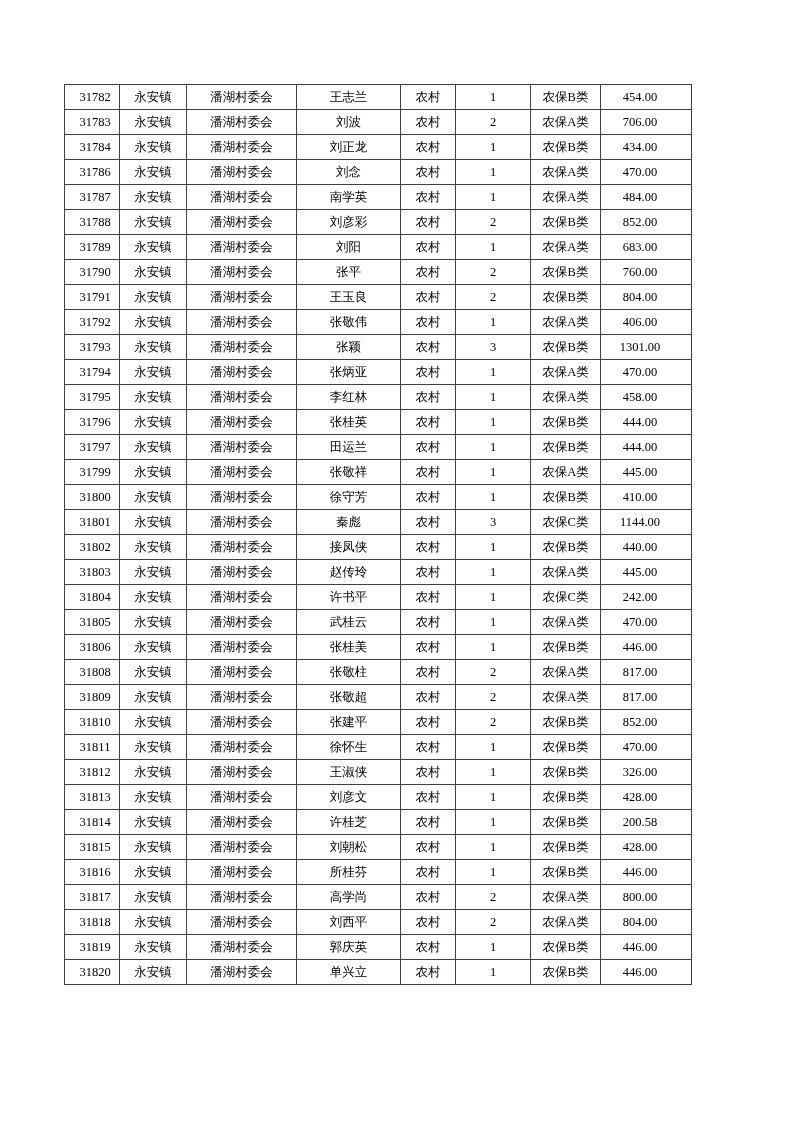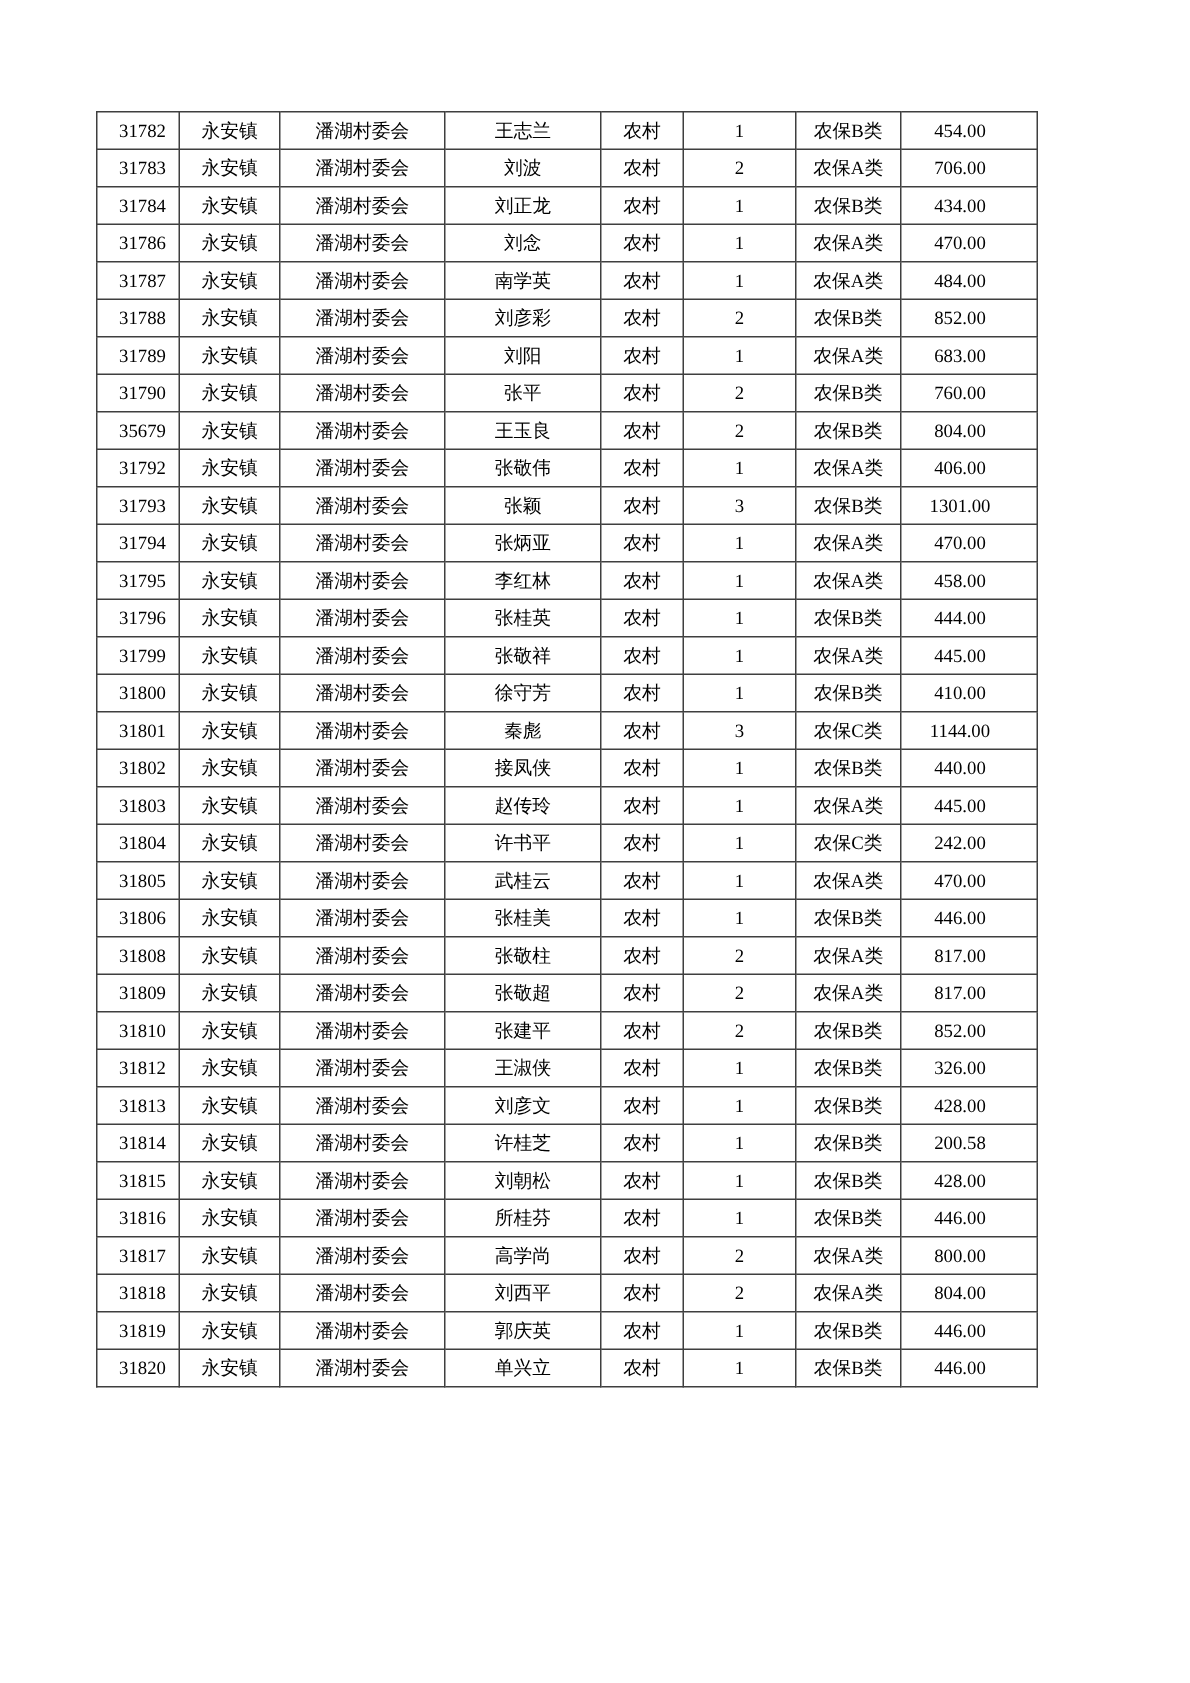--- a/index.html
+++ b/index.html
@@ -10,21 +10,21 @@
   .page {
     position: relative;
     width: 793px;
     height: 1122px;
     background: #ffffff;
     overflow: hidden;
   }
   table.data-table {
     position: absolute;
     left: 64px;
-    top: 74px;
+    top: 84px;
     width: 627px;
     border-collapse: collapse;
     table-layout: fixed;
   }
   table.data-table td {
     border: 1px solid #3f3f3f;
     height: 24px;
     font-size: 12.5px;
     color: #000000;
     text-align: center;
@@ -141,21 +141,21 @@
           <td class="col-id">31790</td>
           <td class="col-town">永安镇</td>
           <td class="col-village">潘湖村委会</td>
           <td class="col-name">张平</td>
           <td class="col-areatype">农村</td>
           <td class="col-personcount">2</td>
           <td class="col-insurancecategory">农保B类</td>
           <td class="col-amount">760.00</td>
         </tr>
         <tr>
-          <td class="col-id">35679</td>
+          <td class="col-id">31791</td>
           <td class="col-town">永安镇</td>
           <td class="col-village">潘湖村委会</td>
           <td class="col-name">王玉良</td>
           <td class="col-areatype">农村</td>
           <td class="col-personcount">2</td>
           <td class="col-insurancecategory">农保B类</td>
           <td class="col-amount">804.00</td>
         </tr>
         <tr>
           <td class="col-id">31792</td>
@@ -195,20 +195,30 @@
           <td class="col-areatype">农村</td>
           <td class="col-personcount">1</td>
           <td class="col-insurancecategory">农保A类</td>
           <td class="col-amount">458.00</td>
         </tr>
         <tr>
           <td class="col-id">31796</td>
           <td class="col-town">永安镇</td>
           <td class="col-village">潘湖村委会</td>
           <td class="col-name">张桂英</td>
+          <td class="col-areatype">农村</td>
+          <td class="col-personcount">1</td>
+          <td class="col-insurancecategory">农保B类</td>
+          <td class="col-amount">444.00</td>
+        </tr>
+        <tr>
+          <td class="col-id">31797</td>
+          <td class="col-town">永安镇</td>
+          <td class="col-village">潘湖村委会</td>
+          <td class="col-name">田运兰</td>
           <td class="col-areatype">农村</td>
           <td class="col-personcount">1</td>
           <td class="col-insurancecategory">农保B类</td>
           <td class="col-amount">444.00</td>
         </tr>
         <tr>
           <td class="col-id">31799</td>
           <td class="col-town">永安镇</td>
           <td class="col-village">潘湖村委会</td>
           <td class="col-name">张敬祥</td>
@@ -309,20 +319,30 @@
         </tr>
         <tr>
           <td class="col-id">31810</td>
           <td class="col-town">永安镇</td>
           <td class="col-village">潘湖村委会</td>
           <td class="col-name">张建平</td>
           <td class="col-areatype">农村</td>
           <td class="col-personcount">2</td>
           <td class="col-insurancecategory">农保B类</td>
           <td class="col-amount">852.00</td>
+        </tr>
+        <tr>
+          <td class="col-id">31811</td>
+          <td class="col-town">永安镇</td>
+          <td class="col-village">潘湖村委会</td>
+          <td class="col-name">徐怀生</td>
+          <td class="col-areatype">农村</td>
+          <td class="col-personcount">1</td>
+          <td class="col-insurancecategory">农保B类</td>
+          <td class="col-amount">470.00</td>
         </tr>
         <tr>
           <td class="col-id">31812</td>
           <td class="col-town">永安镇</td>
           <td class="col-village">潘湖村委会</td>
           <td class="col-name">王淑侠</td>
           <td class="col-areatype">农村</td>
           <td class="col-personcount">1</td>
           <td class="col-insurancecategory">农保B类</td>
           <td class="col-amount">326.00</td>

